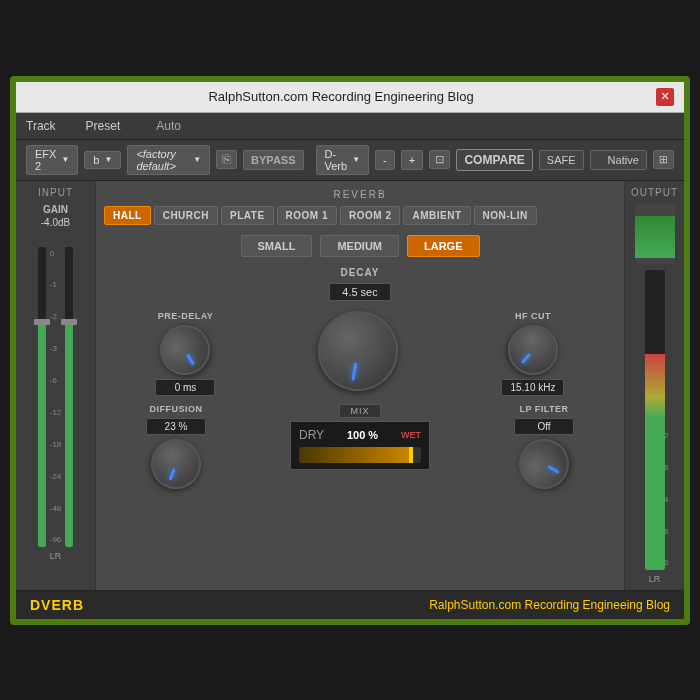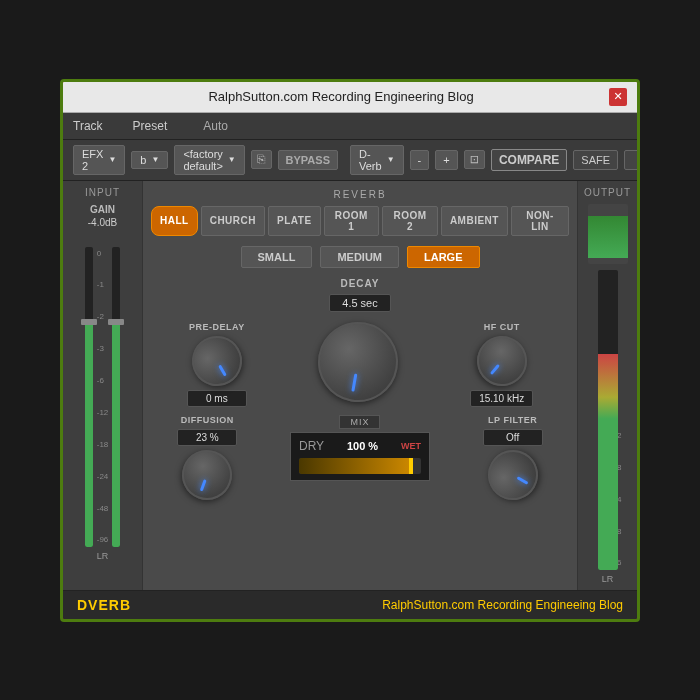--- a/index.html
+++ b/index.html
@@ -8,23 +8,23 @@
       height: 700px;
       background: #1a1a1a;
       font-family: Arial, sans-serif;
       display: flex;
       flex-direction: column;
       align-items: center;
       justify-content: center;
     }
 
     .window {
-      width: 580px;
+      width: 680px;
       background: #c2410c;
-      border: 3px solid #4d7c0f;
+      border: 6px solid #4d7c0f;
       border-radius: 4px;
       overflow: hidden;
     }
 
     .title-bar {
       background: #e8e8e8;
       padding: 6px 10px;
       display: flex;
       align-items: center;
       justify-content: space-between;
@@ -279,21 +279,20 @@
       color: #ccc;
       cursor: pointer;
       font-weight: bold;
       letter-spacing: 0.5px;
     }
 
     .room-btn.active {
       background: #cc6600;
       border-color: #ee8800;
       color: #fff;
-      border-radius: 8px;
     }
 
     
     .size-buttons {
       display: flex;
       gap: 8px;
       justify-content: center;
       margin-bottom: 10px;
     }
 
@@ -514,20 +513,21 @@
 
     .chevron {
       font-size: 8px;
       margin-left: 2px;
     }
 
     .preset-container {
       display: flex;
       align-items: center;
       gap: 4px;
+      font-style: italic;
     }
   </style>
 </head>
 <body>
 
 <div class="window">
 
   <div class="title-bar">
     <div class="title-text">RalphSutton.com Recording Engineering Blog</div>
     <button class="close-btn">✕</button>

